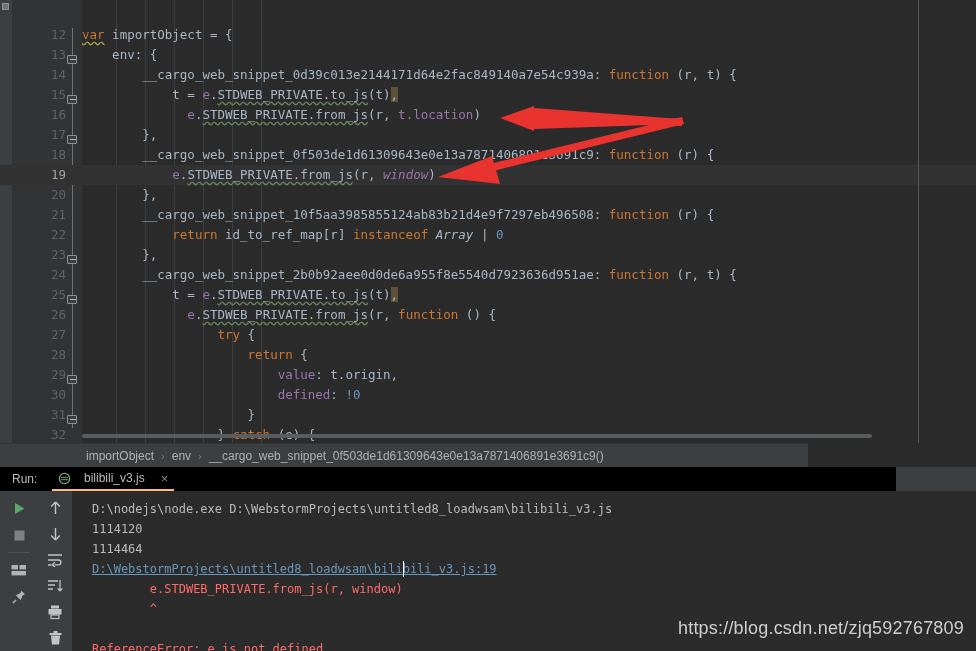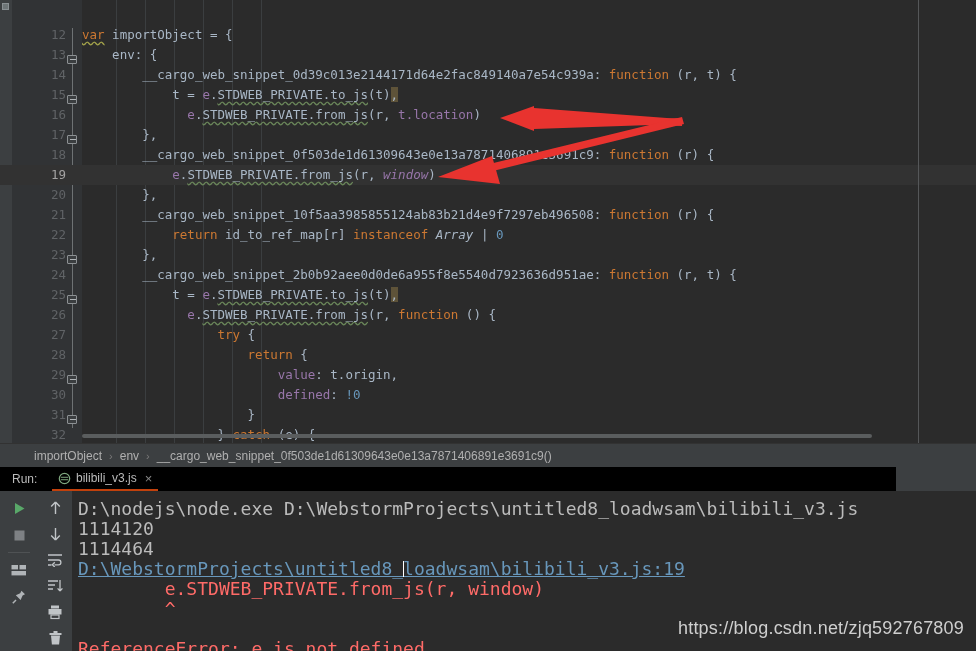--- a/index.html
+++ b/index.html
@@ -102,45 +102,45 @@
   .hscroll {
     position: absolute; left: 82px; top: 433px; width: 860px; height: 5px;
   }
   .hscroll .thumb {
     position: absolute; left: 0; top: 1px; width: 790px; height: 4px;
     background: #5a5d5e; border-radius: 2px;
   }
 
   
   .breadcrumb {
-    position: absolute; left: 0; top: 443px; width: 976px; height: 24px;
+    position: absolute; left: 0; top: 443px; width: 808px; height: 24px;
     background: #3c3f41; border-top: 1px solid #323232;
-    display: flex; align-items: center; padding-left: 34px;
+    display: flex; align-items: center; padding-left: 86px;
     font-family: "Liberation Sans", sans-serif; font-size: 12px; color: #a6a6a6;
   }
   .bc-item { color: #b0b0b0; }
   .bc-sep { color: #7a7a7a; margin: 0 7px; font-size: 11px; }
 
   
   .runpanel {
     position: absolute; left: 0; top: 467px; width: 976px; height: 184px;
     background: #3c3f41;
   }
   .runtabbar {
     position: absolute; left: 0; top: 0; width: 896px; height: 24px;
     background: #000000;
   }
   .runlabel {
     position: absolute; left: 12px; top: 0; height: 24px; line-height: 24px;
     font-family: "Liberation Sans", sans-serif; font-size: 12px; color: #bbbbbb;
   }
   .runtab {
     position: absolute; left: 52px; top: 0; height: 24px;
-    display: flex; align-items: center; gap: 5px;
-    border-bottom: 2px solid #c2410c; padding: 0 6px;
+    display: flex; align-items: center; gap: 13px;
+    border-bottom: 2px solid #fdba74; padding: 0 6px;
   }
   .runtab-icon { width: 13px; height: 13px; }
   .runtab-name {
     font-family: "Liberation Sans", sans-serif; font-size: 12px; color: #bbbbbb;
   }
   .runtab-close {
     font-family: "Liberation Sans", sans-serif; font-size: 13px; color: #888;
     cursor: pointer; margin-left: 3px;
   }
 
@@ -158,22 +158,22 @@
     width: 30px; height: 26px; display: flex; align-items: center; justify-content: center;
     cursor: pointer;
   }
   .tsep { width: 22px; height: 1px; background: #4f5254; margin: 3px 0; }
 
   .console {
     position: absolute; left: 72px; top: 24px; right: 0; height: 160px;
     background: #2b2b2b; overflow: hidden;
   }
   .cline {
-    position: absolute; left: 6px; height: 20px; line-height: 20px;
-    white-space: pre; font-size: 18px;
+    position: absolute; left: 20px; height: 20px; line-height: 20px;
+    white-space: pre; font-size: 12px;
     font-family: "DejaVu Sans Mono", monospace;
   }
   .c-white { color: #bbbbbb; }
   .c-link  { color: #6897bb; text-decoration: underline; cursor: pointer; }
   .c-err   { color: #ff6b68; }
   .caret {
     position: absolute; width: 1px; height: 16px; background: #ffffff; top: 2px;
   }
 
   

